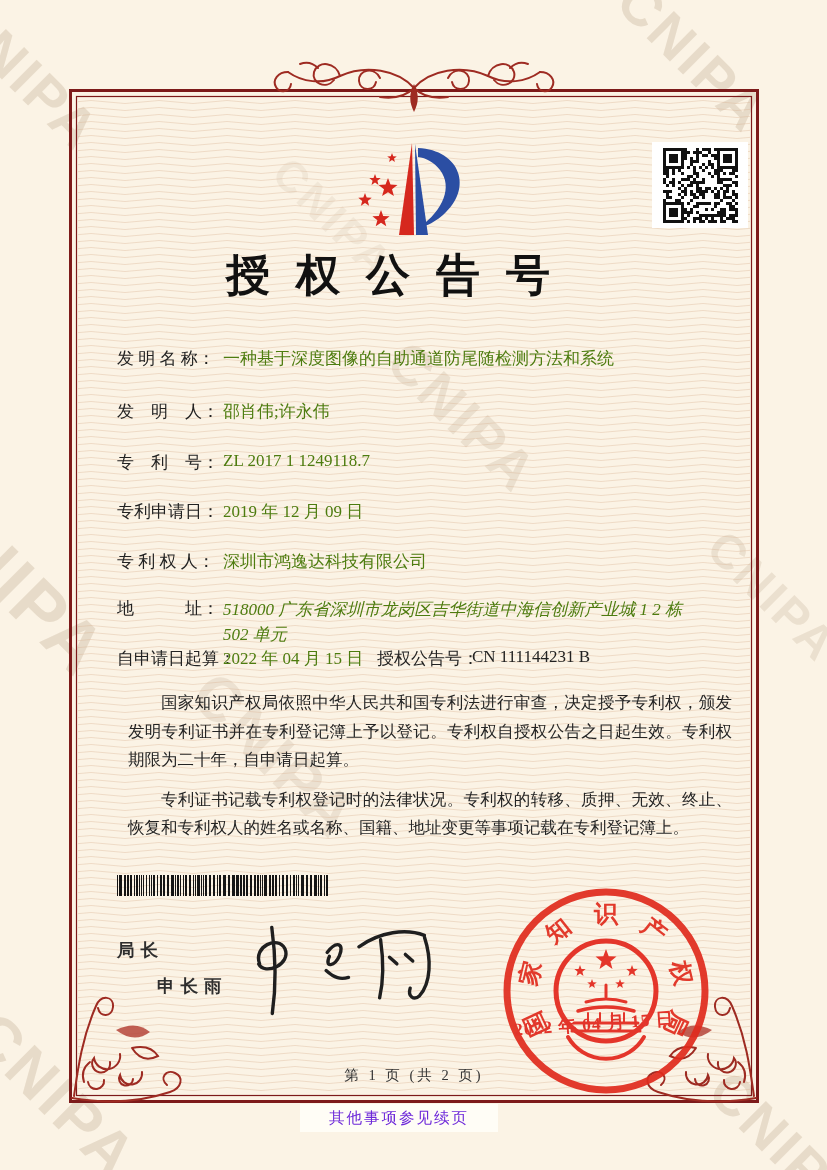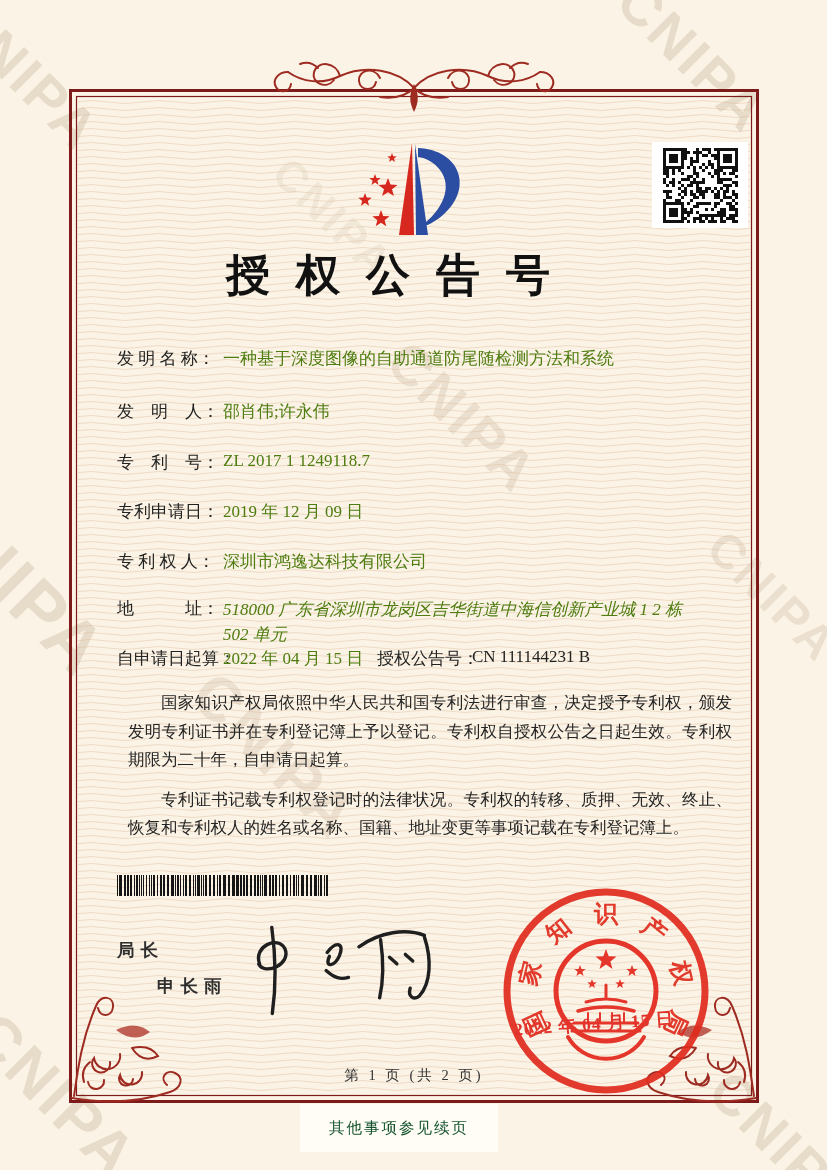--- a/index.html
+++ b/index.html
@@ -40,23 +40,23 @@
   #paras{left:117px;top:678px;width:626px;font-size:16.5px;line-height:28.5px;text-align:justify;color:#242424;}
   #paras p{margin:11px;text-indent:2em;}
   #barcode{left:117px;top:875px;z-index:4;}
   #director-title{left:117px;top:938px;font-family:Liberation Mono, monospace;
                   font-weight:bold;font-size:17.5px;letter-spacing:6px;color:#2e2e2e;}
   #director-name{left:117px;top:974px;font-family:"Liberation Sans","DejaVu Sans",sans-serif;
                  font-weight:bold;font-size:17.5px;letter-spacing:6px;color:#2e2e2e;margin-left:40px;}
   #signature{left:230px;top:916px;z-index:4;}
   #seal{left:500px;top:885px;z-index:5;}
   #page-footer{left:70px;top:1066px;width:688px;text-align:center;font-size:14.5px;letter-spacing:3px;color:#333;}
-  #cont-box{left:300px;top:1104px;width:198px;height:48px;background:#fffdf6;z-index:6;
+  #cont-box{left:300px;top:1104px;width:198px;height:28px;background:#fffdf6;z-index:6;
             display:flex;align-items:center;justify-content:center;font-size:15.5px;
-            letter-spacing:2px;color:#14532d;}
+            letter-spacing:2px;color:#6d28d9;}
 </style>
 </head>
 <body>
 
 <div class="page">
 
   <span class="wm" id="wm1">CNIPA</span>
   <span class="wm" id="wm2">CNIPA</span>
   <span class="wm" id="wm3">CNIPA</span>
   <span class="wm" id="wm4">CNIPA</span>

